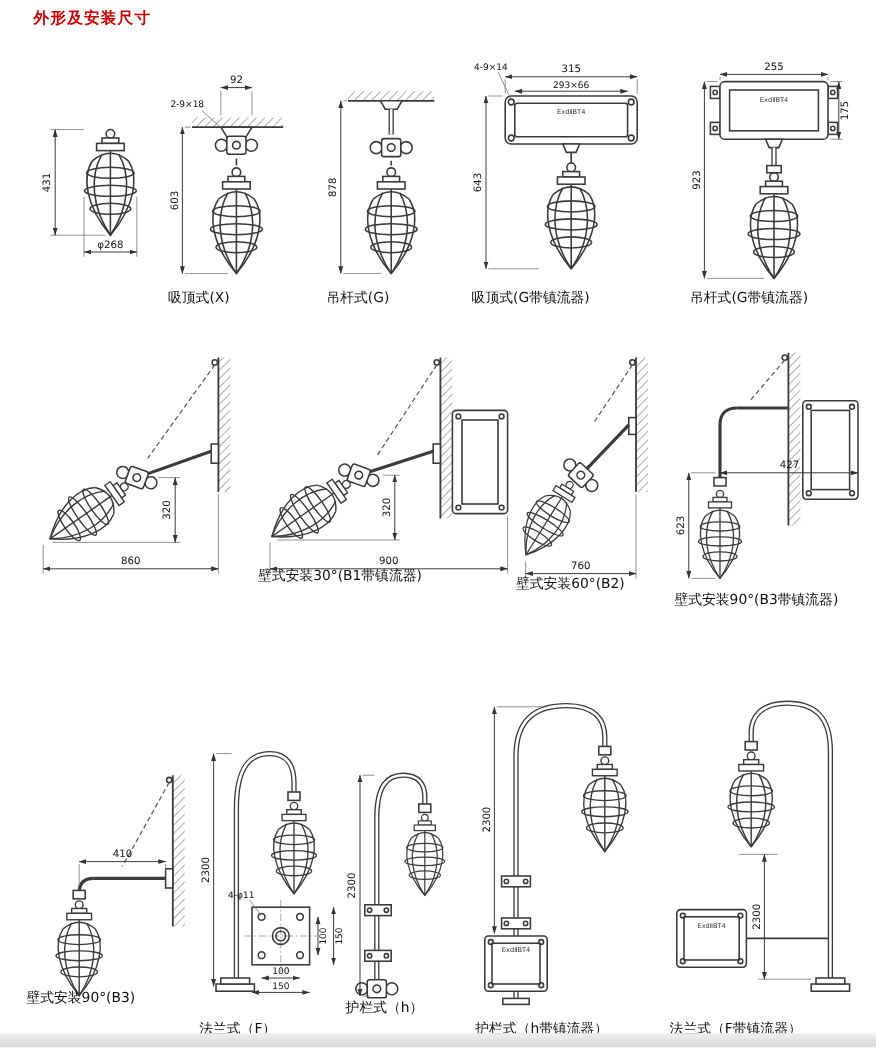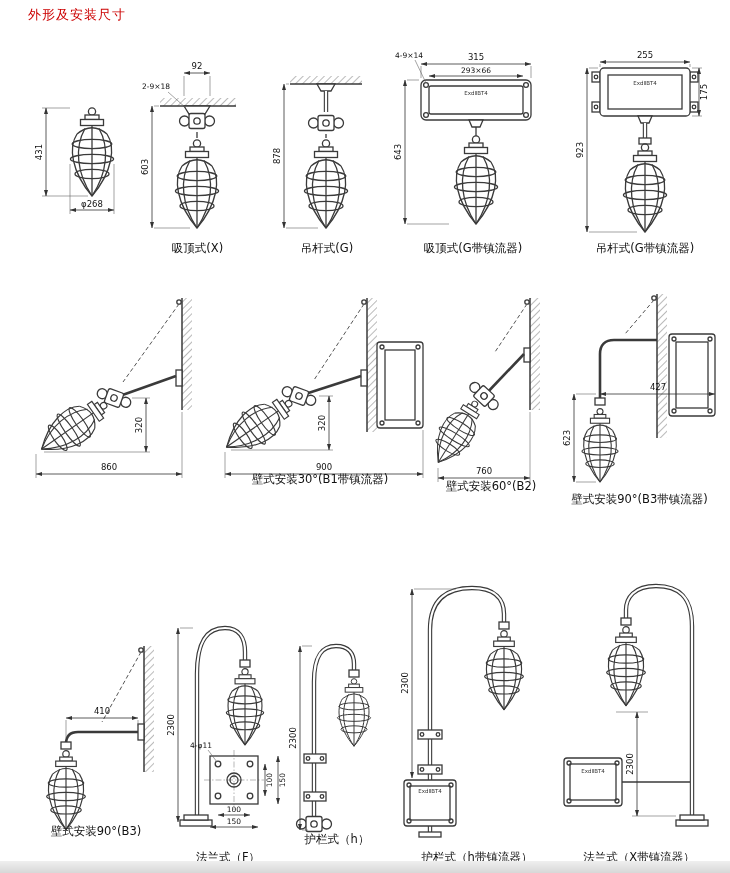--- a/index.html
+++ b/index.html
@@ -1,20 +1,20 @@
 <!DOCTYPE html>
 <html><head>
 <meta charset="utf-8">
 <style>
   *{box-sizing:border-box}
   body{margin:0;background:#fff}
   #page{position:relative;width:730px;height:873px;background:#fff;overflow:hidden;
         font-family:"DejaVu Sans","Liberation Sans",sans-serif}
-  .title{position:absolute;left:28px;top:6px;font-size:13px;font-weight:normal;color:#c00;letter-spacing:1px}
-  .lbl{position:absolute;font-size:11.5px;color:#111;text-align:center;white-space:nowrap}
+  .title{position:absolute;left:28px;top:6px;font-size:13px;font-weight:bold;color:#c00;letter-spacing:1px}
+  .lbl{position:absolute;font-size:11.5px;color:#111;text-align:left;white-space:nowrap}
   .cell{position:absolute}
   .dr{fill:none;stroke:#3a3a3a;stroke-width:1.3}
   .drf{fill:#fff;stroke:#3a3a3a;stroke-width:1.3}
   .arm{fill:none;stroke:#3a3a3a;stroke-width:2.6}
   .tube{fill:none;stroke:#3a3a3a;stroke-width:4.4}
   .tube2{fill:none;stroke:#fff;stroke-width:2.2}
   .wall{stroke:#3a3a3a;stroke-width:1.5}
   .hatch{fill:url(#hatch);stroke:none}
   .chain{fill:none;stroke:#555;stroke-width:1;stroke-dasharray:4 2.6}
   .dl{stroke:#333;stroke-width:0.8;fill:none}
@@ -444,17 +444,17 @@
     <line class="el" x1="74" y1="254" x2="118" y2="254"></line>
     <line class="dl" x1="79" y1="150" x2="79" y2="254" marker-start="url(#arr)" marker-end="url(#arr)"></line>
     <text class="dim" transform="rotate(-90 75 202)" x="75" y="202" text-anchor="middle">2300</text>
   </g>
 </svg>
 
 <div class="lbl" style="left:22px;top:824px;width:148px">壁式安装90°(B3)</div>
 <div class="lbl" style="left:166px;top:850px;width:124px">法兰式（F）</div>
 <div class="lbl" style="left:288px;top:832px;width:98px">护栏式（h）</div>
 <div class="lbl" style="left:396px;top:850px;width:162px">护栏式（h带镇流器）</div>
-<div class="lbl" style="left:558px;top:850px;width:162px">法兰式（X带镇流器）</div>
+<div class="lbl" style="left:558px;top:850px;width:162px">法兰式（F带镇流器）</div>
 
 <div class="footer"></div>
 
 </div>
 
 </body></html>

